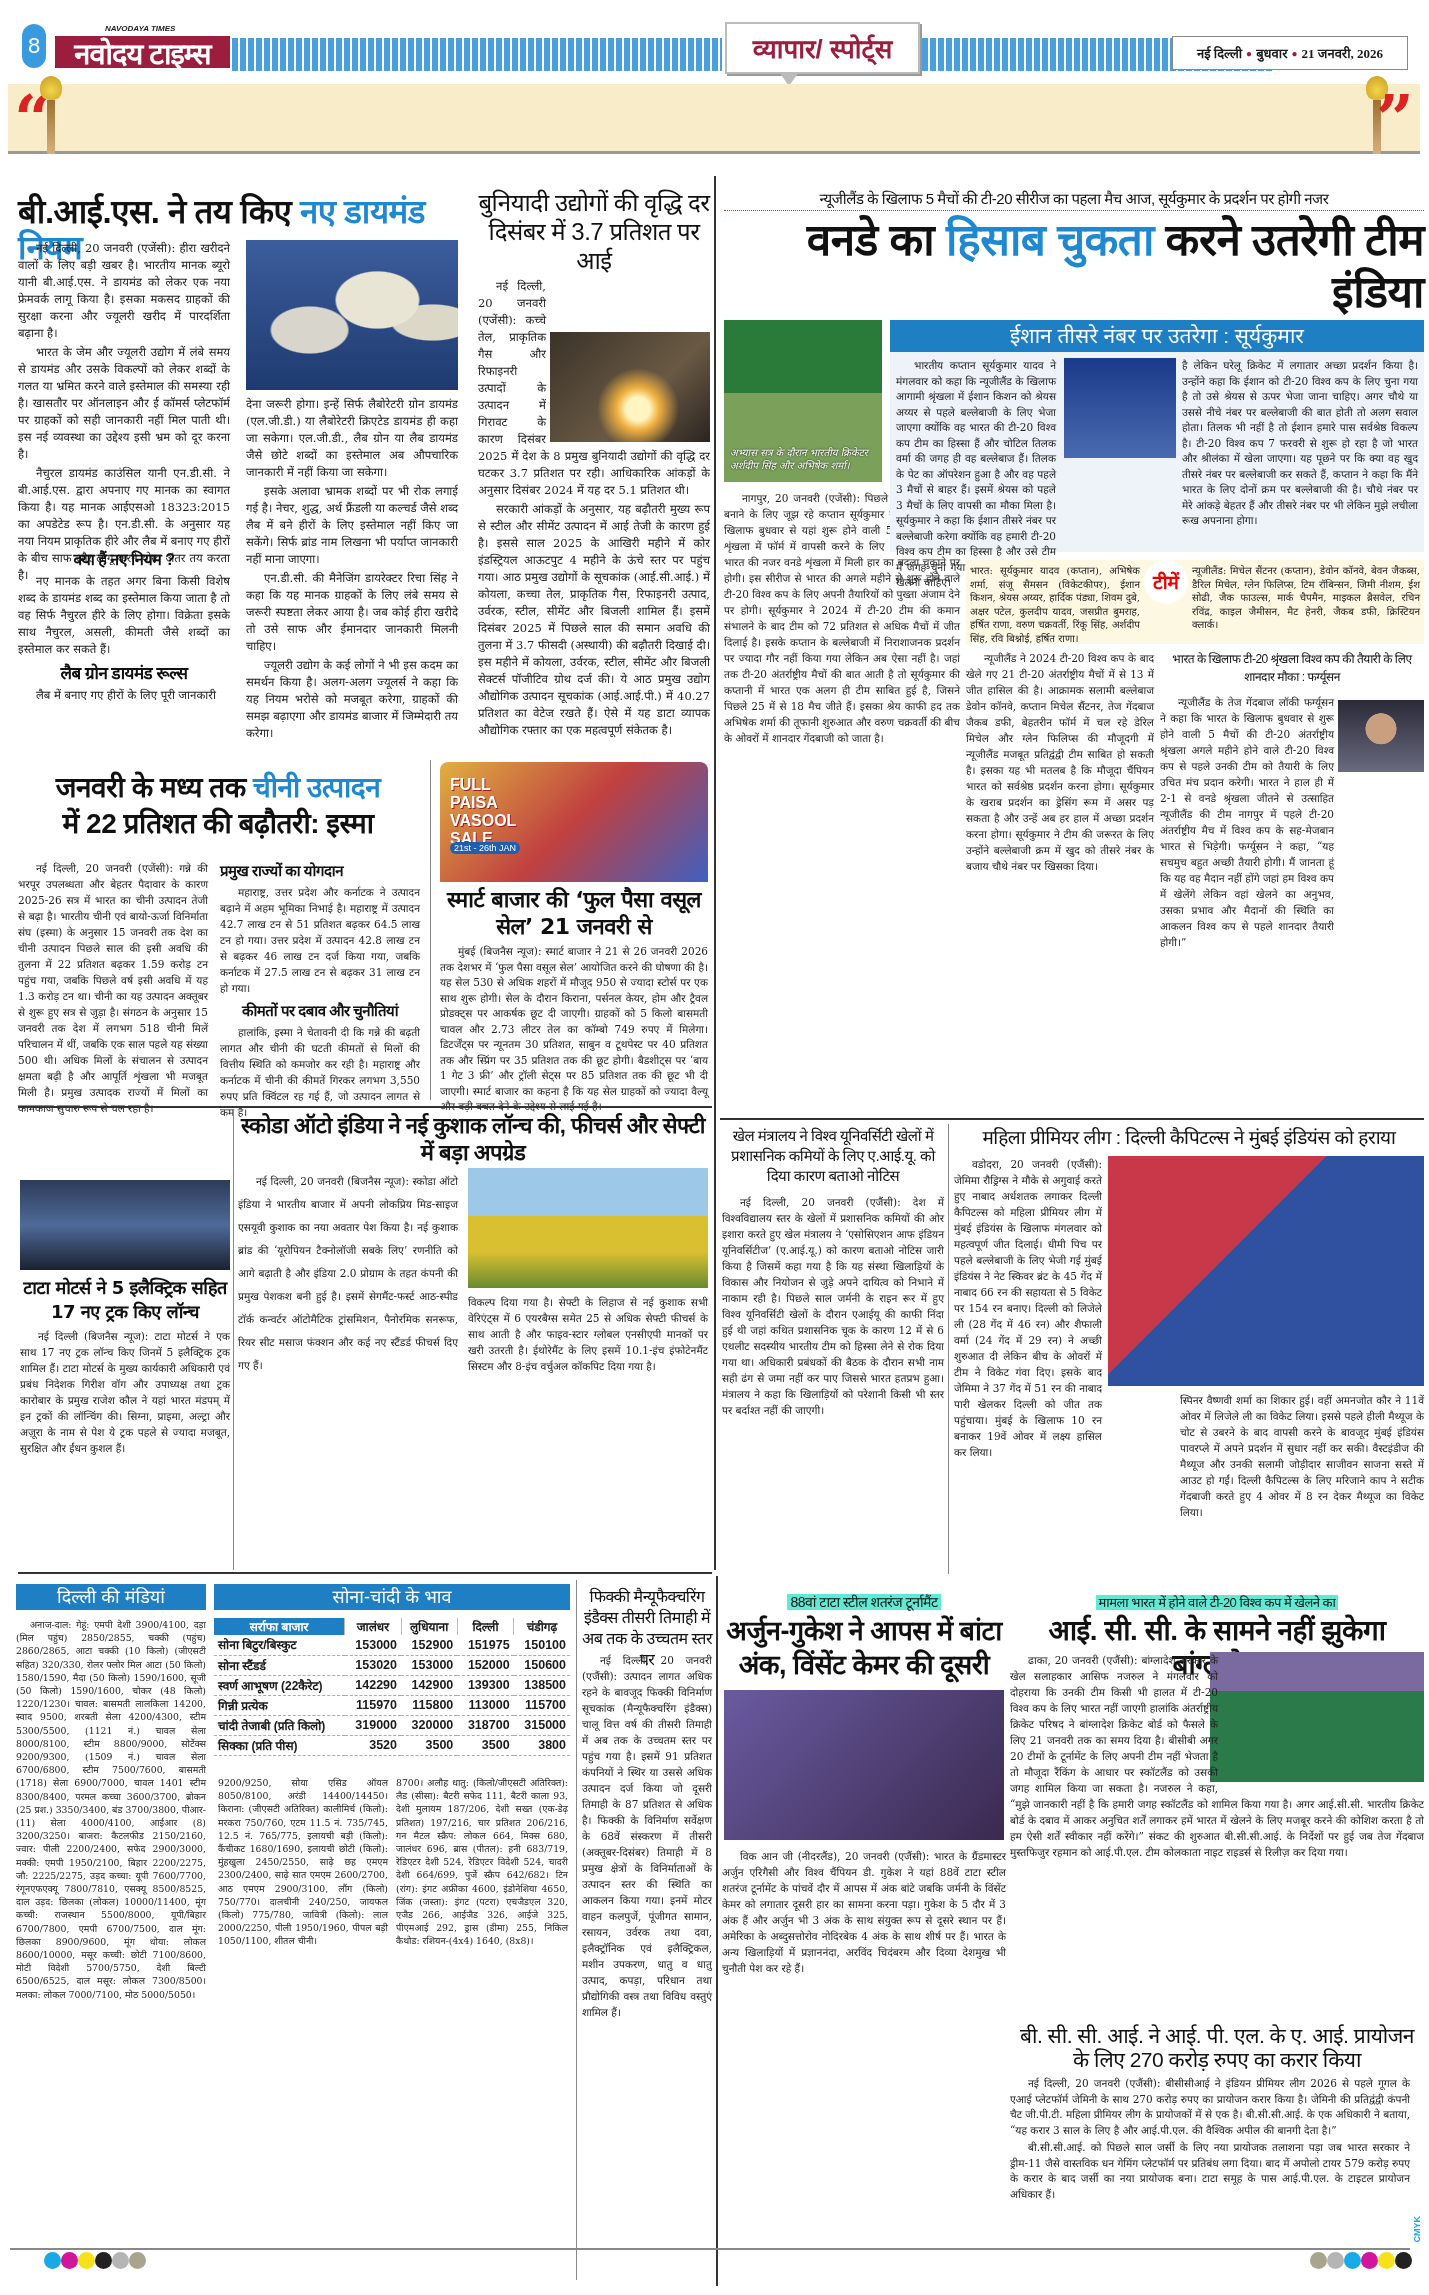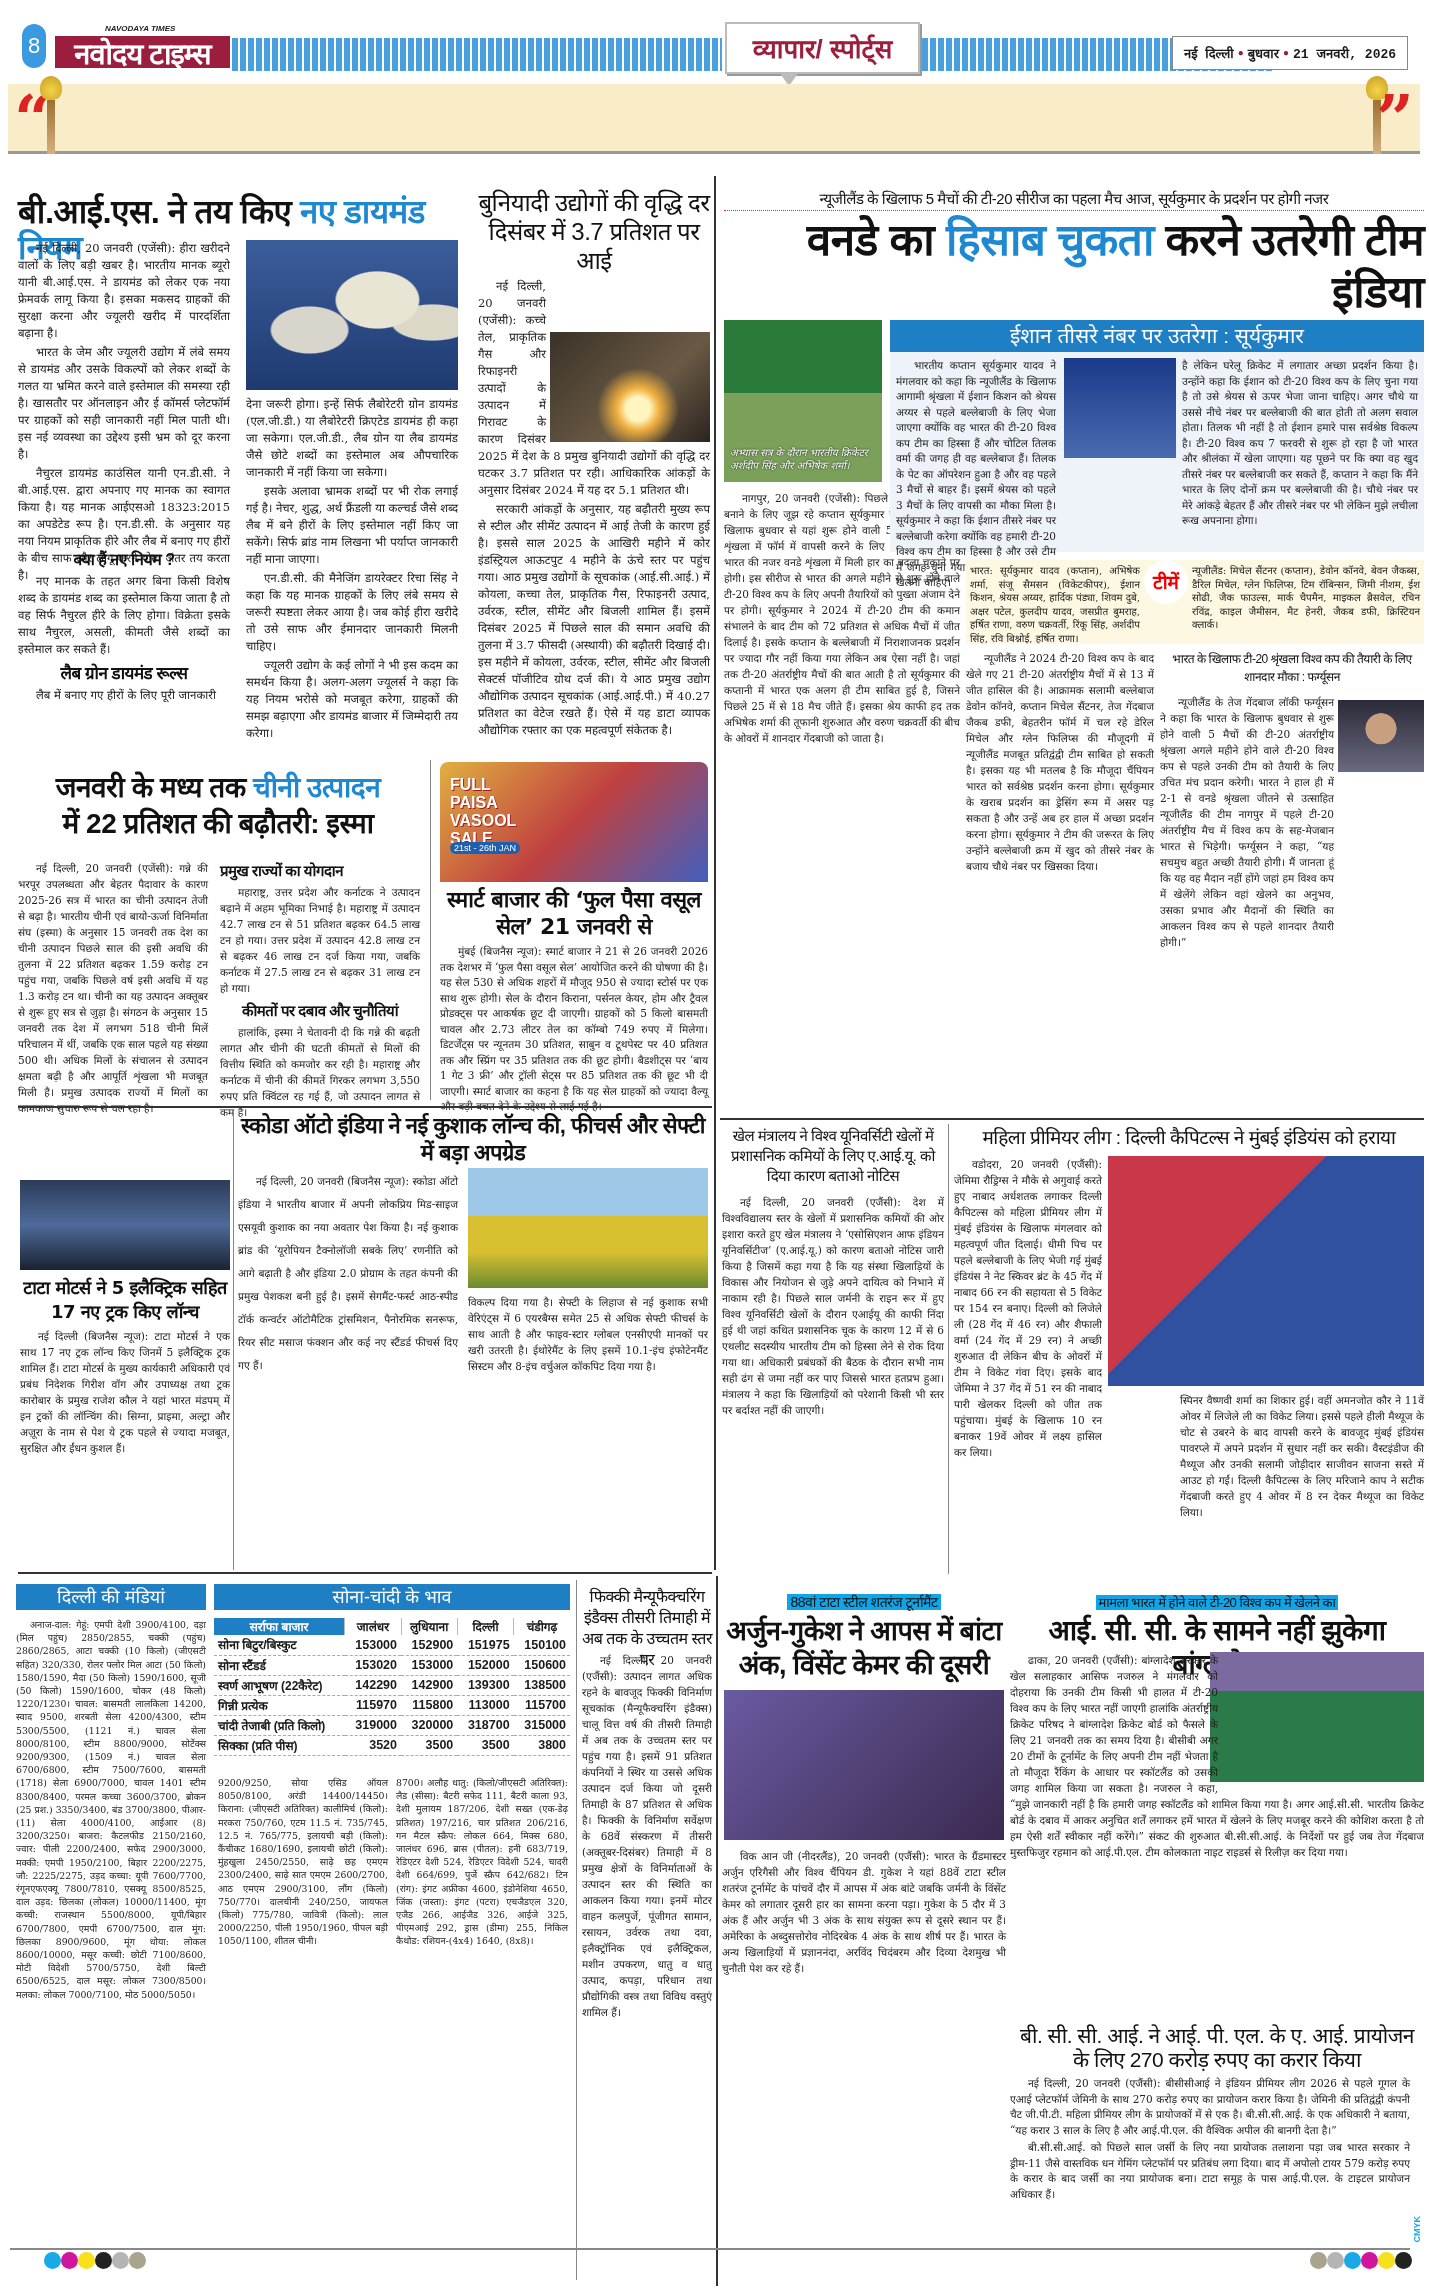--- a/index.html
+++ b/index.html
@@ -16,21 +16,21 @@
   .img { position: absolute; overflow: hidden; }
 
   
   #masthead { top: 22px; left: 10px; width: 1410px; height: 52px; }
   .page-circle { position: absolute; left: 12px; top: 2px; width: 24px; height: 44px; border-radius: 12px; background: #3a9ae0; color: #fff; font-size: 22px; display: flex; align-items: center; justify-content: center; font-family: "Liberation Sans", sans-serif; }
   .logo-box { position: absolute; left: 45px; top: 14px; width: 175px; height: 32px; background: #9c1e3f; color: #fff; font-family: "Liberation Sans", sans-serif; font-weight: bold; font-size: 29px; display: flex; align-items: center; justify-content: center; letter-spacing: -1px; }
   .logo-small { position: absolute; left: 95px; top: 2px; font-family: "Liberation Sans", sans-serif; font-style: italic; font-weight: bold; font-size: 8px; color: #222; }
   .stripe-bar { position: absolute; top: 16px; height: 33px; background: repeating-linear-gradient(90deg,#4a9fdd 0 6px,#fff 6px 8px); }
   .section-tag { position: absolute; left: 715px; top: 0; width: 195px; height: 52px; background: #fff; border: 2px solid #bbb; box-shadow: 2px 2px 0 #999; color: #9c1e3f; font-family: "Liberation Sans", sans-serif; font-weight: bold; font-size: 26px; display: flex; align-items: center; justify-content: center; }
   .section-tag:after { content: ""; position: absolute; bottom: -14px; left: 52px; border-left: 10px solid transparent; border-right: 10px solid transparent; border-top: 14px solid #bbb; }
-  .dateline { position: absolute; right: 12px; top: 14px; width: 236px; height: 34px; background: #fff; border: 1px solid #888; font-family: Liberation Mono, monospace; font-weight: bold; font-size: 13px; display: flex; align-items: center; justify-content: center; gap: 4px; }
+  .dateline { position: absolute; right: 12px; top: 14px; width: 236px; height: 34px; background: #fff; border: 1px solid #888; font-family: Liberation Serif, serif; font-weight: bold; font-size: 13px; display: flex; align-items: center; justify-content: center; gap: 4px; }
   .dateline .dot { color: #9c1e3f; font-size: 10px; }
 
   
   #quote-banner { top: 84px; left: 8px; width: 1412px; height: 70px; background: #f9ecc9; border-bottom: 3px solid #999; }
   .quote-text { position: absolute; left: 70px; right: 70px; top: 10px; text-align: center; font-family: "DejaVu Sans", sans-serif; font-size: 33px; color: #222; letter-spacing: 0.5px; }
   .qmark { position: absolute; top: -4px; font-size: 66px; color: #d22; font-family: "DejaVu Serif", serif; font-weight: bold; }
   .torch { position: absolute; top: -8px; width: 22px; height: 78px; }
   .torch .flame { width: 22px; height: 24px; background: radial-gradient(circle at 50% 60%, #f3d54a, #c59a20); border-radius: 50% 50% 40% 40%; }
   .torch .handle { width: 8px; height: 54px; margin: 0 auto; background: linear-gradient(#a07030,#d4b080); }
 
@@ -41,21 +41,21 @@
   .photo-nz { background: radial-gradient(circle at 50% 40%, #c8a080 0 25%, transparent 26%), linear-gradient(#2a2a38, #6a6a80); }
   .photo-sale { background: linear-gradient(135deg,#e0b040,#c04040 50%,#4060c0); }
   .photo-truck { background: linear-gradient(#2c3c58, #4e6a9a 50%, #1a2230); }
   .photo-kushaq { background: linear-gradient(#9ec8e8 0 40%, #d8c030 40% 70%, #6a8a30); }
   .photo-wpl { background: linear-gradient(135deg,#c83848 0 40%,#3050a0 40%); }
   .photo-chess { background: linear-gradient(135deg,#6a5aa0,#3a2a50); }
   .photo-bangla { background: linear-gradient(#7a6aa0 0 30%, #2a7a4a 30%); }
   .caption-overlay { position: absolute; left: 6px; bottom: 10px; color: #fff; font-size: 10px; font-style: italic; font-family: "DejaVu Serif", serif; line-height: 13px; text-shadow: 0 0 2px #000; }
 
   .blue-head-bar { background: #1f7fc5; color: #fff; font-family: "Liberation Sans", sans-serif; text-align: center; }
-  .kicker-yellow { background: #0ea5e9; padding: 0 3px; }
+  .kicker-yellow { background: #5eead4; padding: 0 3px; }
 
   table.gold { border-collapse: collapse; font-family: "Liberation Sans", sans-serif; font-size: 12.5px; }
   table.gold td { border-bottom: 1px dashed #aaa; padding: 1px 4px; height: 20px; font-weight: bold; text-align: right; }
   table.gold td.lbl { text-align: left; font-weight: bold; font-size: 12px; }
   table.gold th { font-size: 12px; padding: 0 4px; text-align: center; font-weight: bold; border-left: 1px solid #bbb; }
   table.gold th.bz { background: #1f7fc5; color: #fff; border-left: none; }
 
   .teams-box { background: #fdf8e2; }
   .cmyk-dot { width: 17px; height: 17px; border-radius: 50%; display: inline-block; margin-right: 0; }
 </style>

